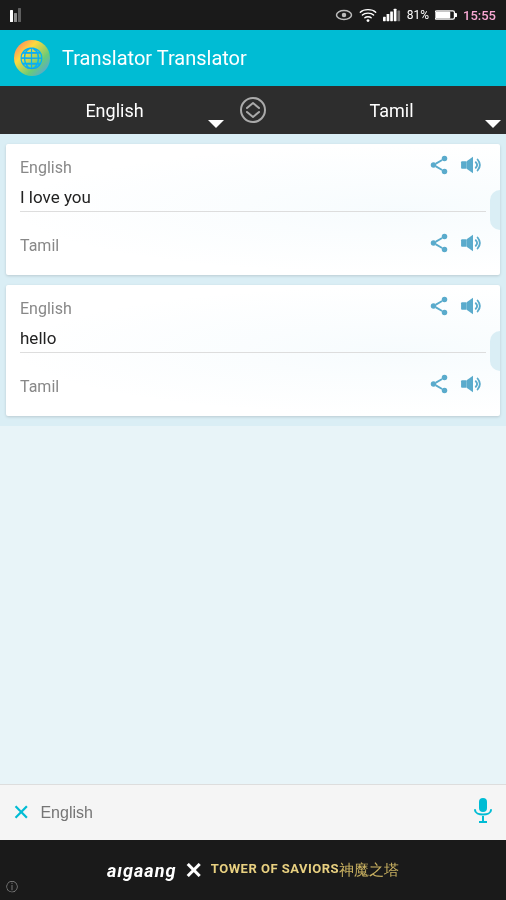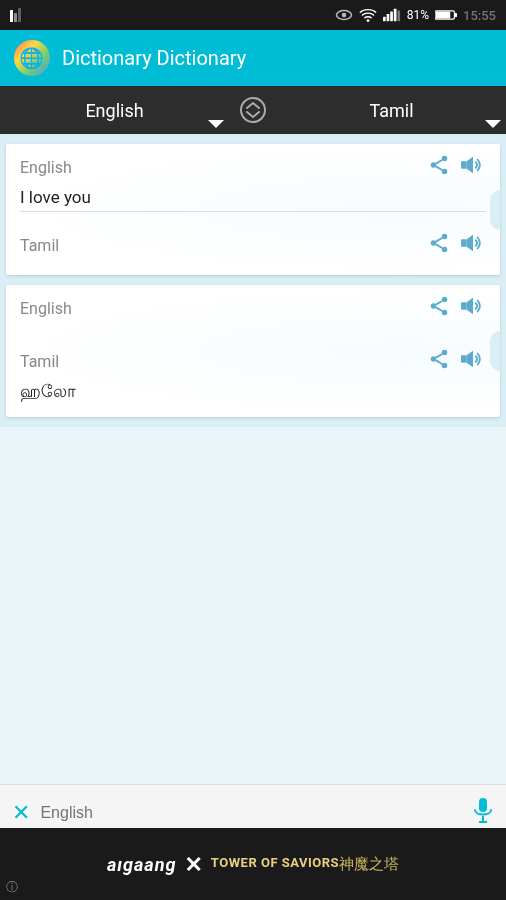--- a/index.html
+++ b/index.html
@@ -214,21 +214,21 @@
       font-size: 22px;
       cursor: pointer;
     }
 
     
     .ad-banner {
       position: absolute;
       bottom: 0;
       left: 0;
       right: 0;
-      height: 72px;
+      height: 60px;
       background: #1a1a1a;
       display: flex;
       align-items: center;
       justify-content: center;
       overflow: hidden;
     }
     .ad-content {
       display: flex;
       align-items: center;
       gap: 8px;
@@ -285,26 +285,26 @@
     <rect x="8" y="3" width="3" height="11" rx="0.5"></rect>
     <rect x="12" y="0" width="3" height="14" rx="0.5"></rect>
     <rect x="16" y="2" width="3" height="12" rx="0.5" opacity="0.4"></rect>
   </svg>
   <span style="color:white;font-size:12px;">81%</span>
   <svg width="22" height="12" viewBox="0 0 26 12">
     <rect x="0" y="1" width="23" height="10" rx="2" stroke="white" stroke-width="1.5" fill="none"></rect>
     <rect x="1" y="2" width="17" height="8" rx="1" fill="white"></rect>
     <rect x="23" y="3.5" width="3" height="5" rx="1" fill="white"></rect>
   </svg>
-  <span style="color:#737373;font-size:13px;font-weight:500;">15:55</span>
+  <span style="color:#f9a8d4;font-size:13px;font-weight:500;">15:55</span>
 </div>
 
 <div class="app-header">
   <div class="flag-icon">🌐</div>
-  <span class="app-title">Dictionary Dictionary</span>
+  <span class="app-title">Translator Translator</span>
 </div>
 
 <div class="lang-bar">
   <div class="lang-btn english">
     <span>English</span>
   </div>
   <div class="swap-btn">
     <svg width="28" height="28" viewBox="0 0 28 28" fill="none">
       <circle cx="14" cy="14" r="12" stroke="#aaa" stroke-width="2"></circle>
       <path d="M8 12 L14 7 L20 12" stroke="#aaa" stroke-width="2" stroke-linecap="round" stroke-linejoin="round" fill="none"></path>
@@ -393,20 +393,21 @@
           <span class="action-icon">
             <svg width="26" height="22" viewBox="0 0 28 24" fill="none">
               <rect x="1" y="8" width="6" height="8" rx="1" fill="#5aabcc"></rect>
               <path d="M7 8 L14 3 L14 21 L7 16" fill="#5aabcc"></path>
               <path d="M17 9 Q20 12 17 15" stroke="#5aabcc" stroke-width="2" fill="none" stroke-linecap="round"></path>
               <path d="M19 6 Q24 12 19 18" stroke="#5aabcc" stroke-width="2" fill="none" stroke-linecap="round"></path>
             </svg>
           </span>
         </div>
       </div>
+      <div class="section-text">hello</div>
     </div>
 
     <div class="card-section">
       <div class="section-header">
         <span class="section-lang">Tamil</span>
         <div class="section-actions">
           <span class="action-icon">
             <svg width="22" height="22" viewBox="0 0 24 24" fill="#5aabcc">
               <circle cx="18" cy="5" r="3"></circle>
               <circle cx="6" cy="12" r="3"></circle>
@@ -418,21 +419,20 @@
           <span class="action-icon">
             <svg width="26" height="22" viewBox="0 0 28 24" fill="none">
               <rect x="1" y="8" width="6" height="8" rx="1" fill="#5aabcc"></rect>
               <path d="M7 8 L14 3 L14 21 L7 16" fill="#5aabcc"></path>
               <path d="M17 9 Q20 12 17 15" stroke="#5aabcc" stroke-width="2" fill="none" stroke-linecap="round"></path>
               <path d="M19 6 Q24 12 19 18" stroke="#5aabcc" stroke-width="2" fill="none" stroke-linecap="round"></path>
             </svg>
           </span>
         </div>
       </div>
-      <div class="section-text translation">ஹலோ</div>
     </div>
     <div class="card-notch"></div>
   </div>
 
 </div>
 
 <div class="bottom-bar">
   <span class="clear-btn">✕</span>
   <input class="search-input" type="text" placeholder="English" style="">
   <span class="mic-icon">

